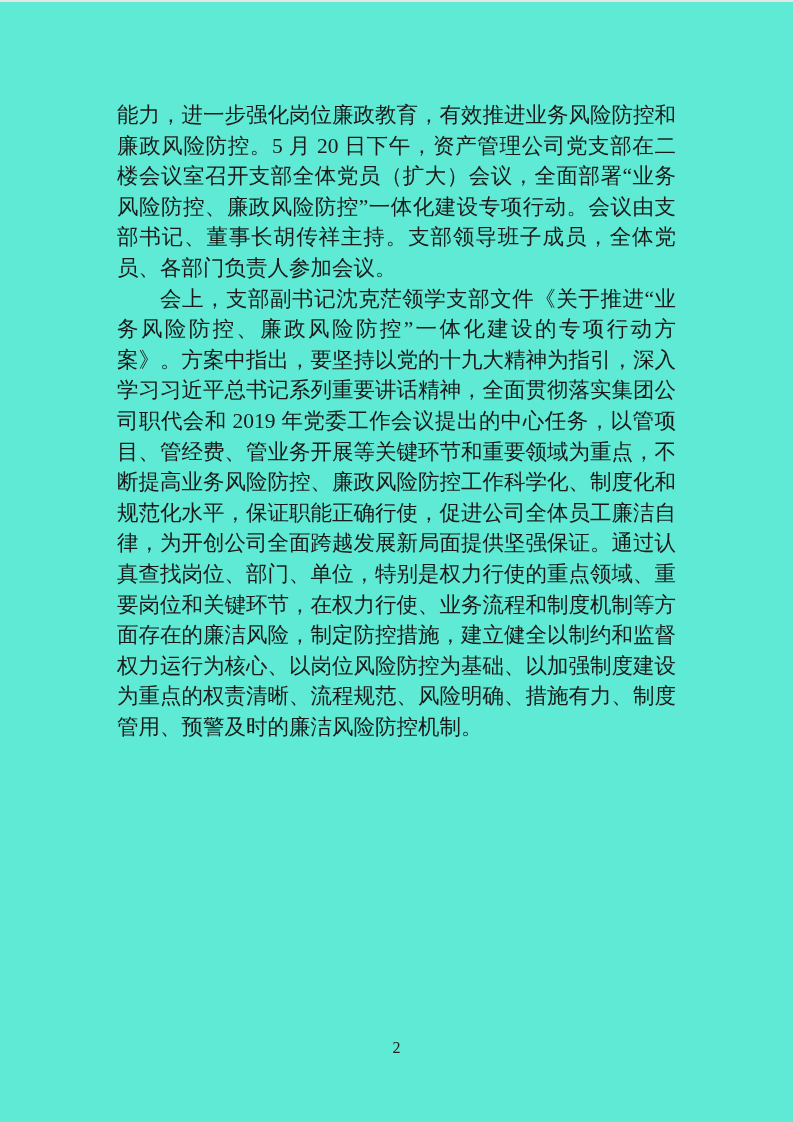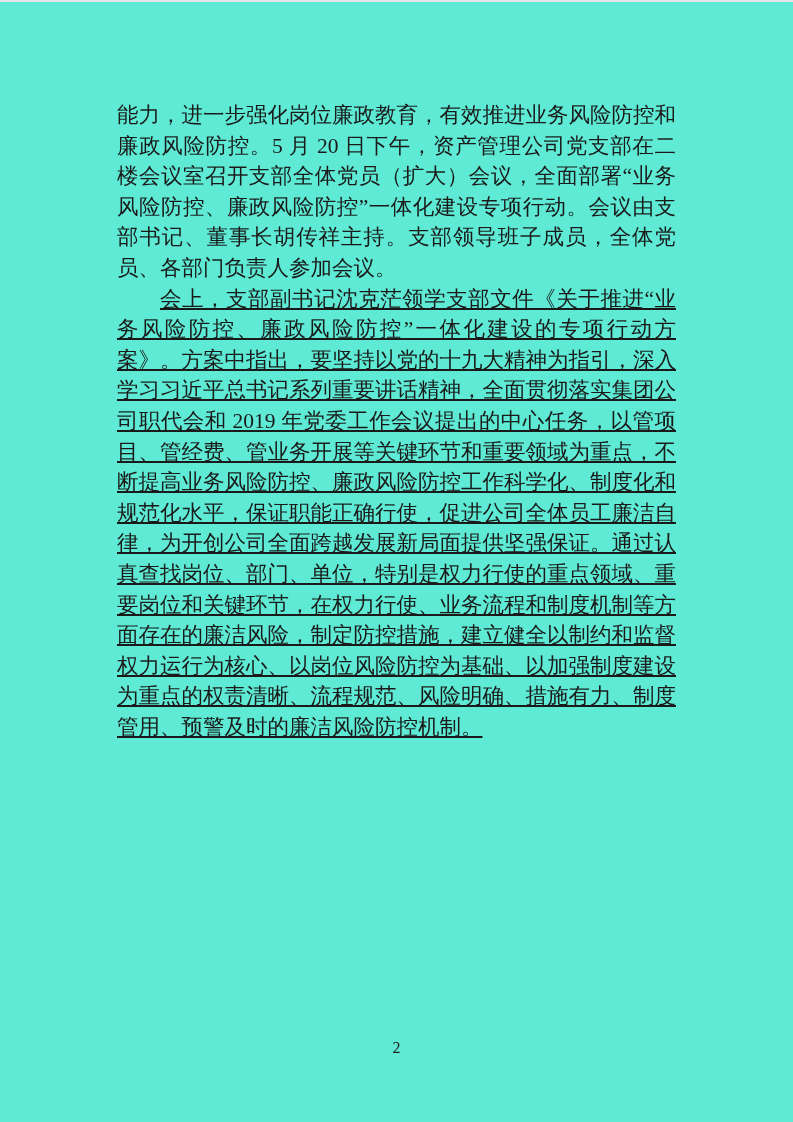--- a/index.html
+++ b/index.html
@@ -34,21 +34,20 @@
     line-height: 30.6px;
     text-align: justify;
     letter-spacing: 0;
   }
   .para {
     margin: 0;
     padding: 0;
   }
   .para.indent {
     text-indent: 2em;
-    text-decoration: underline;
   }
   .page-number {
     position: absolute;
     top: 1038px;
     left: 0;
     width: 100%;
     text-align: center;
     font-size: 16px;
     line-height: 20px;
     color: #222222;

